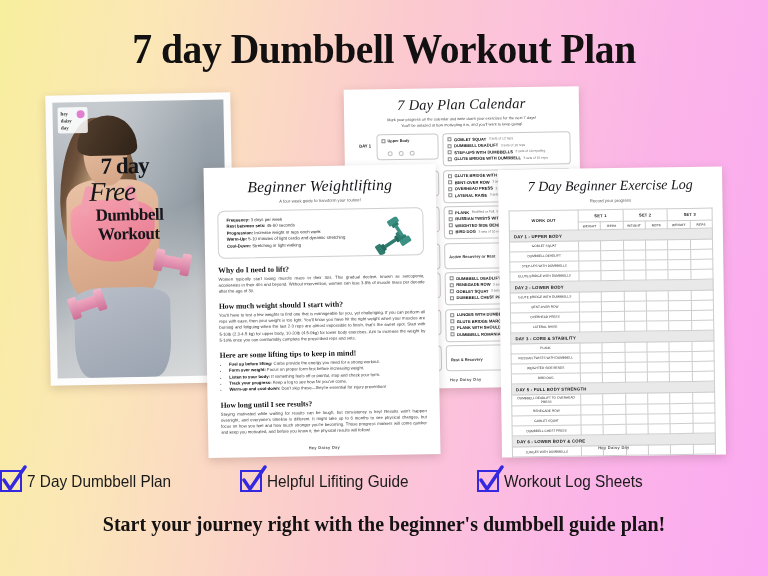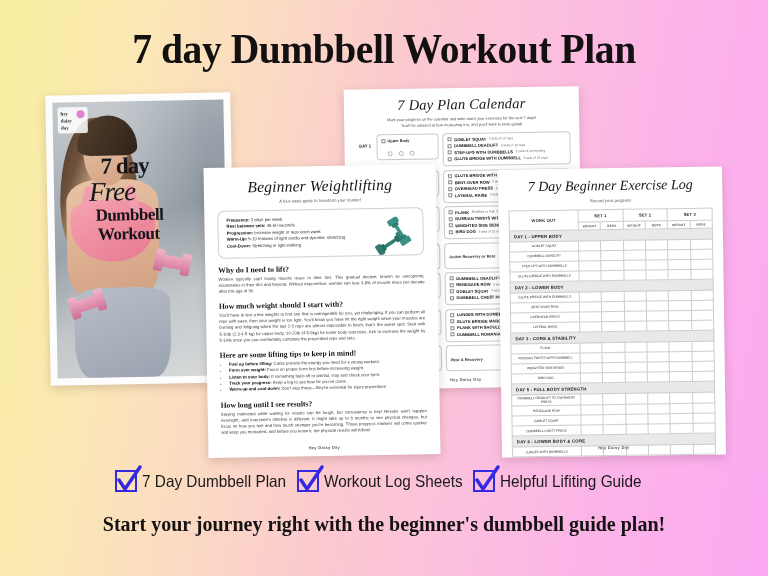--- a/index.html
+++ b/index.html
@@ -195,21 +195,21 @@
   table.logt td, table.logt th { border:0.5px solid #cdcdcd; }
   .th-main { font-size:4.1px; font-weight:bold; color:#1e1e1e; text-align:center; padding:3px 0; letter-spacing:0.2px;}
   .th-sub { font-size:3.1px; font-weight:bold; color:#5e5e5e; text-align:center; padding:1.5px 0; letter-spacing:0.2px;}
   .daybar td { background:#e9e9e9; font-size:4.3px; font-weight:bold; color:#1a1a1a; padding:2.5px 4px; letter-spacing:0.2px;}
   .exrow td { height:10px; }
   .ex-name { font-size:3.2px; color:#2a2a2a; text-align:center; padding:1px 2px; line-height:4.2px;}
 
   
   .check-row {
     position:absolute; top:470px; left:0; width:768px;
-    display:flex; justify-content:center; align-items:center;
+    display:flex; justify-content:flex-start; gap:58px; align-items:center;
   }
   .check-item { display:flex; align-items:center; gap:5px; }
   .cb {
     width:22px; height:22px; border:2.5px solid #3428e0; position:relative; flex:0 0 22px;
   }
   .cb svg { position:absolute; left:-1px; top:-7px; }
   .check-label {
     font-family:"Liberation Sans", sans-serif; font-size:16.5px; color:#1a1a1a;
     transform: scaleX(0.93); transform-origin:left center; white-space:nowrap;
   }
@@ -744,25 +744,25 @@
         </svg>
       </span>
       <span class="check-label">7 Day Dumbbell Plan</span>
     </div>
     <div class="check-item">
       <span class="cb">
         <svg width="26" height="30" viewBox="0 0 26 30">
           <path d="M3 15 L9 24 L24 2" stroke="#3428e0" stroke-width="3.4" fill="none" stroke-linecap="round" stroke-linejoin="round"></path>
         </svg>
       </span>
-      <span class="check-label">Workout Log Sheets</span>
+      <span class="check-label">Helpful Lifiting Guide</span>
     </div>
     <div class="check-item">
       <span class="cb">
         <svg width="26" height="30" viewBox="0 0 26 30">
           <path d="M3 15 L9 24 L24 2" stroke="#3428e0" stroke-width="3.4" fill="none" stroke-linecap="round" stroke-linejoin="round"></path>
         </svg>
       </span>
-      <span class="check-label">Helpful Lifiting Guide</span>
+      <span class="check-label">Workout Log Sheets</span>
     </div>
   </div>
 
 <div class="tagline">Start your journey right with the beginner's dumbbell guide plan!</div>
 
 </body></html>

